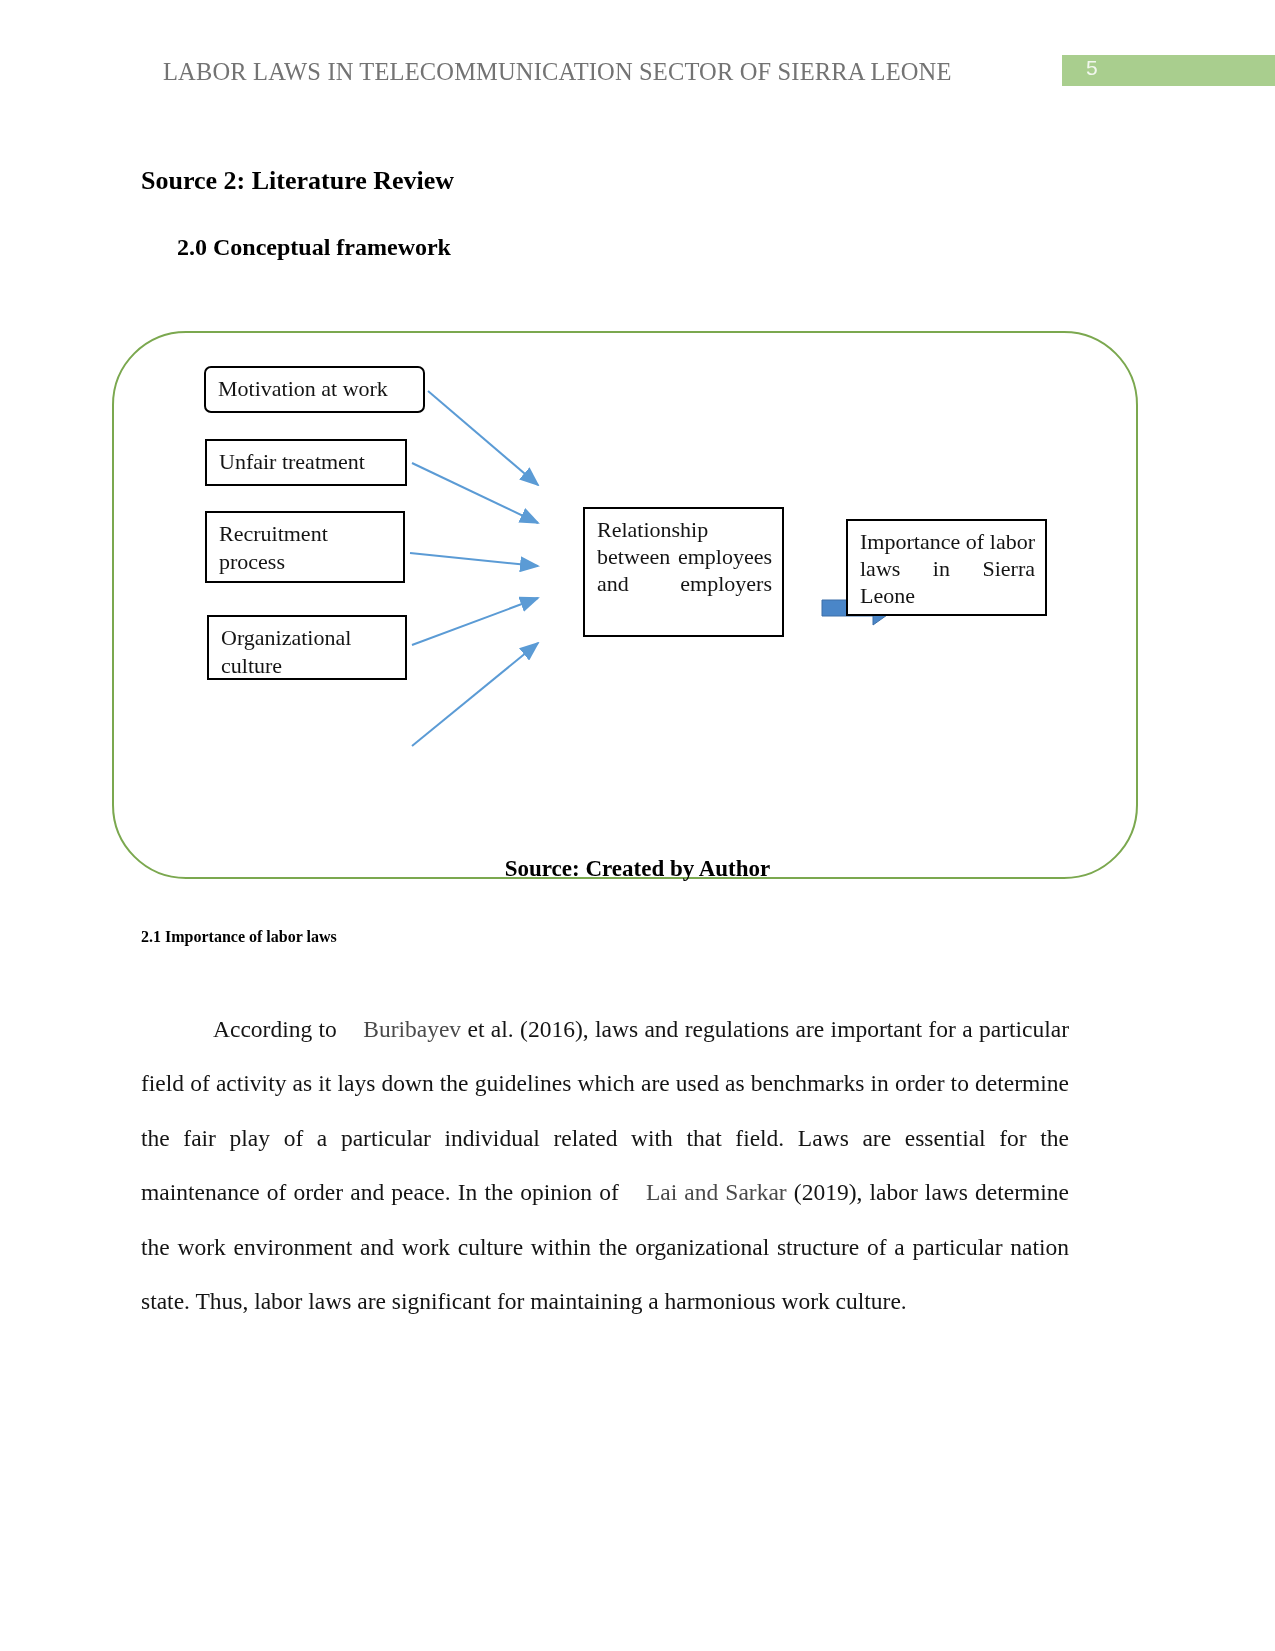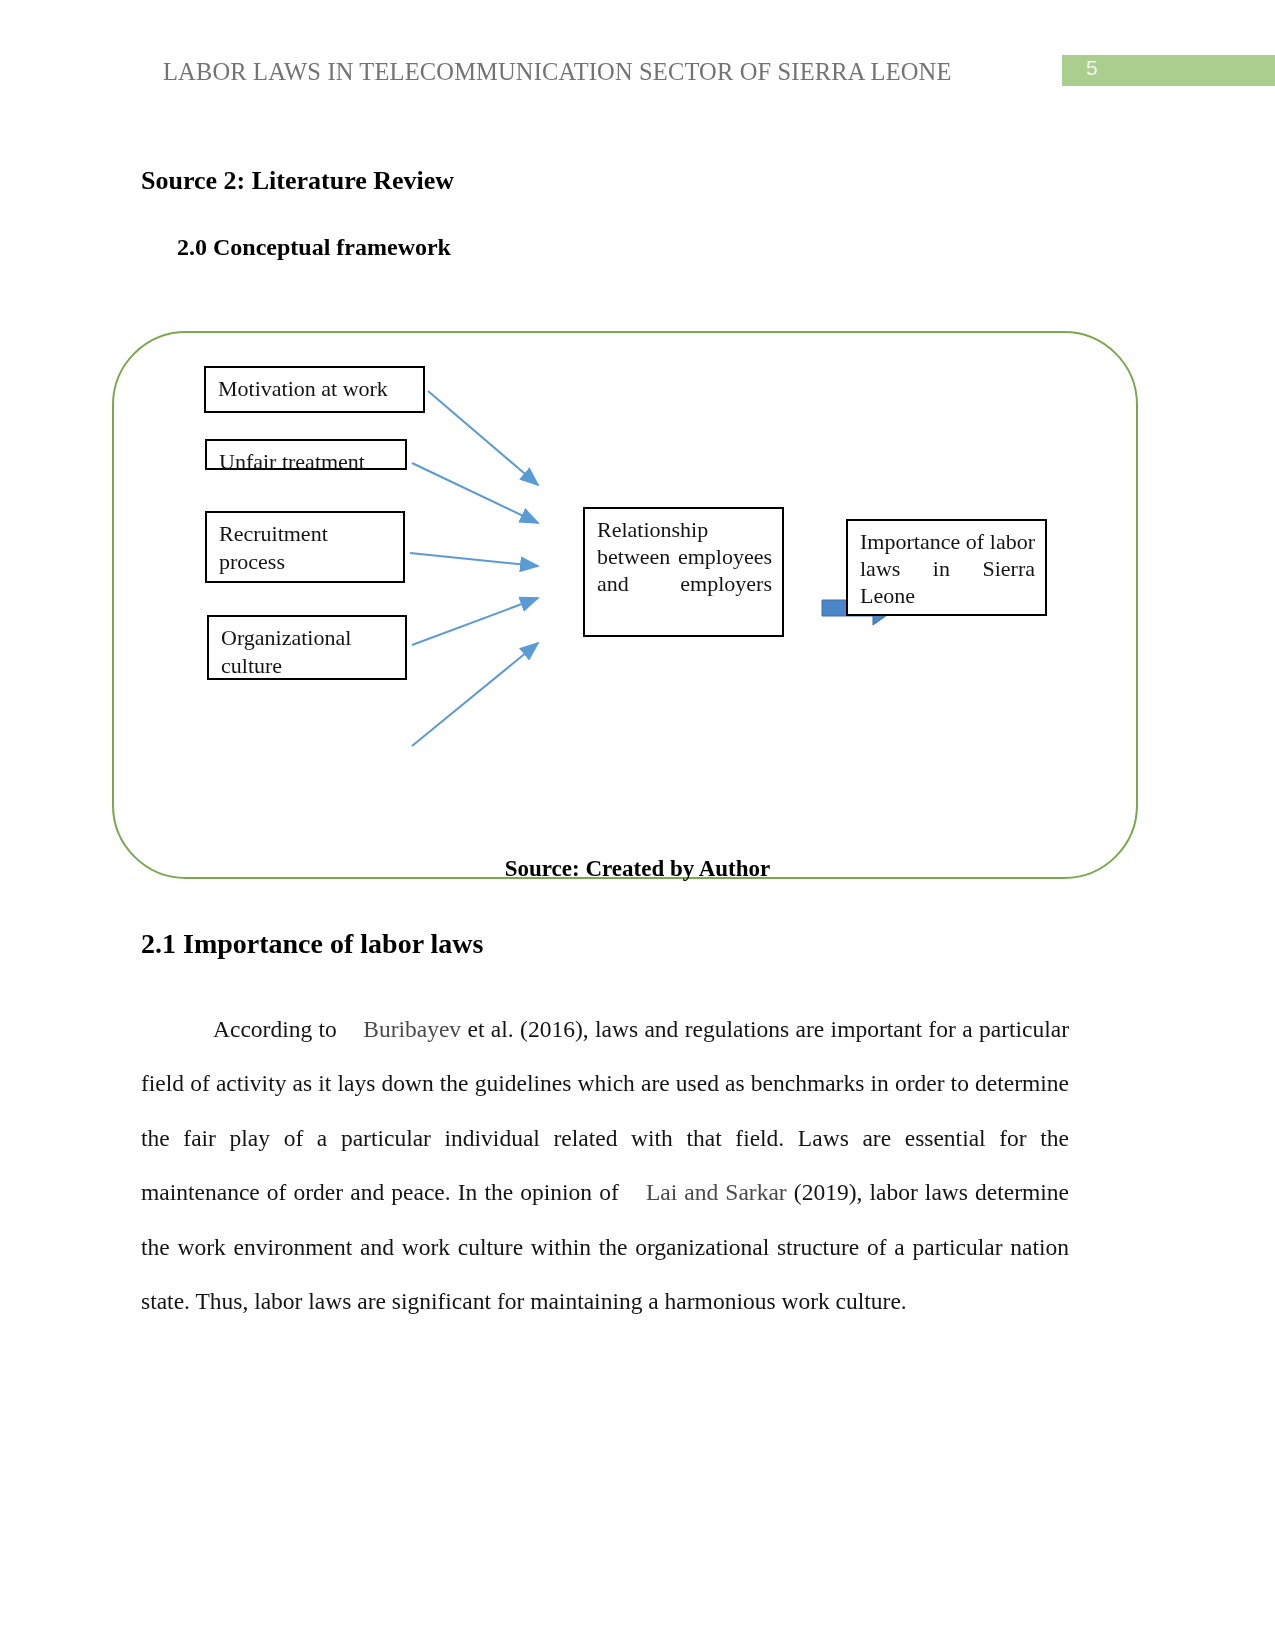--- a/index.html
+++ b/index.html
@@ -63,21 +63,21 @@
     top: 234px;
     font-size: 24px;
     font-weight: bold;
     white-space: nowrap;
     margin-left: 36px;
   }
   .h-section-21 {
     position: absolute;
     left: 141px;
     top: 928px;
-    font-size: 28px;
+    font-size: 16px;
     font-weight: bold;
     white-space: nowrap;
   }
 
   
   .diagram {
     position: absolute;
     left: 110px;
     top: 313px;
     width: 1030px;
@@ -98,22 +98,22 @@
     border: 2px solid #000000;
     background: #ffffff;
     font-size: 22px;
     line-height: 28px;
     padding: 7px 10px 6px 12px;
     color: #141414;
   }
   .dbox.justify { text-align: justify; text-align-last: justify; }
 
   
-  .box-motivation   { left: 94px;  top: 53px;  width: 221px; height: 47px; }
-  .box-unfair       { left: 95px;  top: 126px; width: 202px; height: 31px; }
+  .box-motivation   { left: 94px;  top: 53px;  width: 221px; height: 47px; border-radius: 7px; }
+  .box-unfair       { left: 95px;  top: 126px; width: 202px; height: 47px; }
   .box-recruitment  { left: 95px;  top: 198px; width: 200px; height: 72px; }
   .box-orgculture   { left: 97px;  top: 302px; width: 200px; height: 65px; padding-left: 12px; }
   .box-health       { left: 96px;  top: 405px; width: 201px; height: 65px; }
 
   
   .box-relationship {
     left: 450px; top: 194px; width: 201px; height: 130px;
     line-height: 27px;
     margin-left: 23px;
   }

